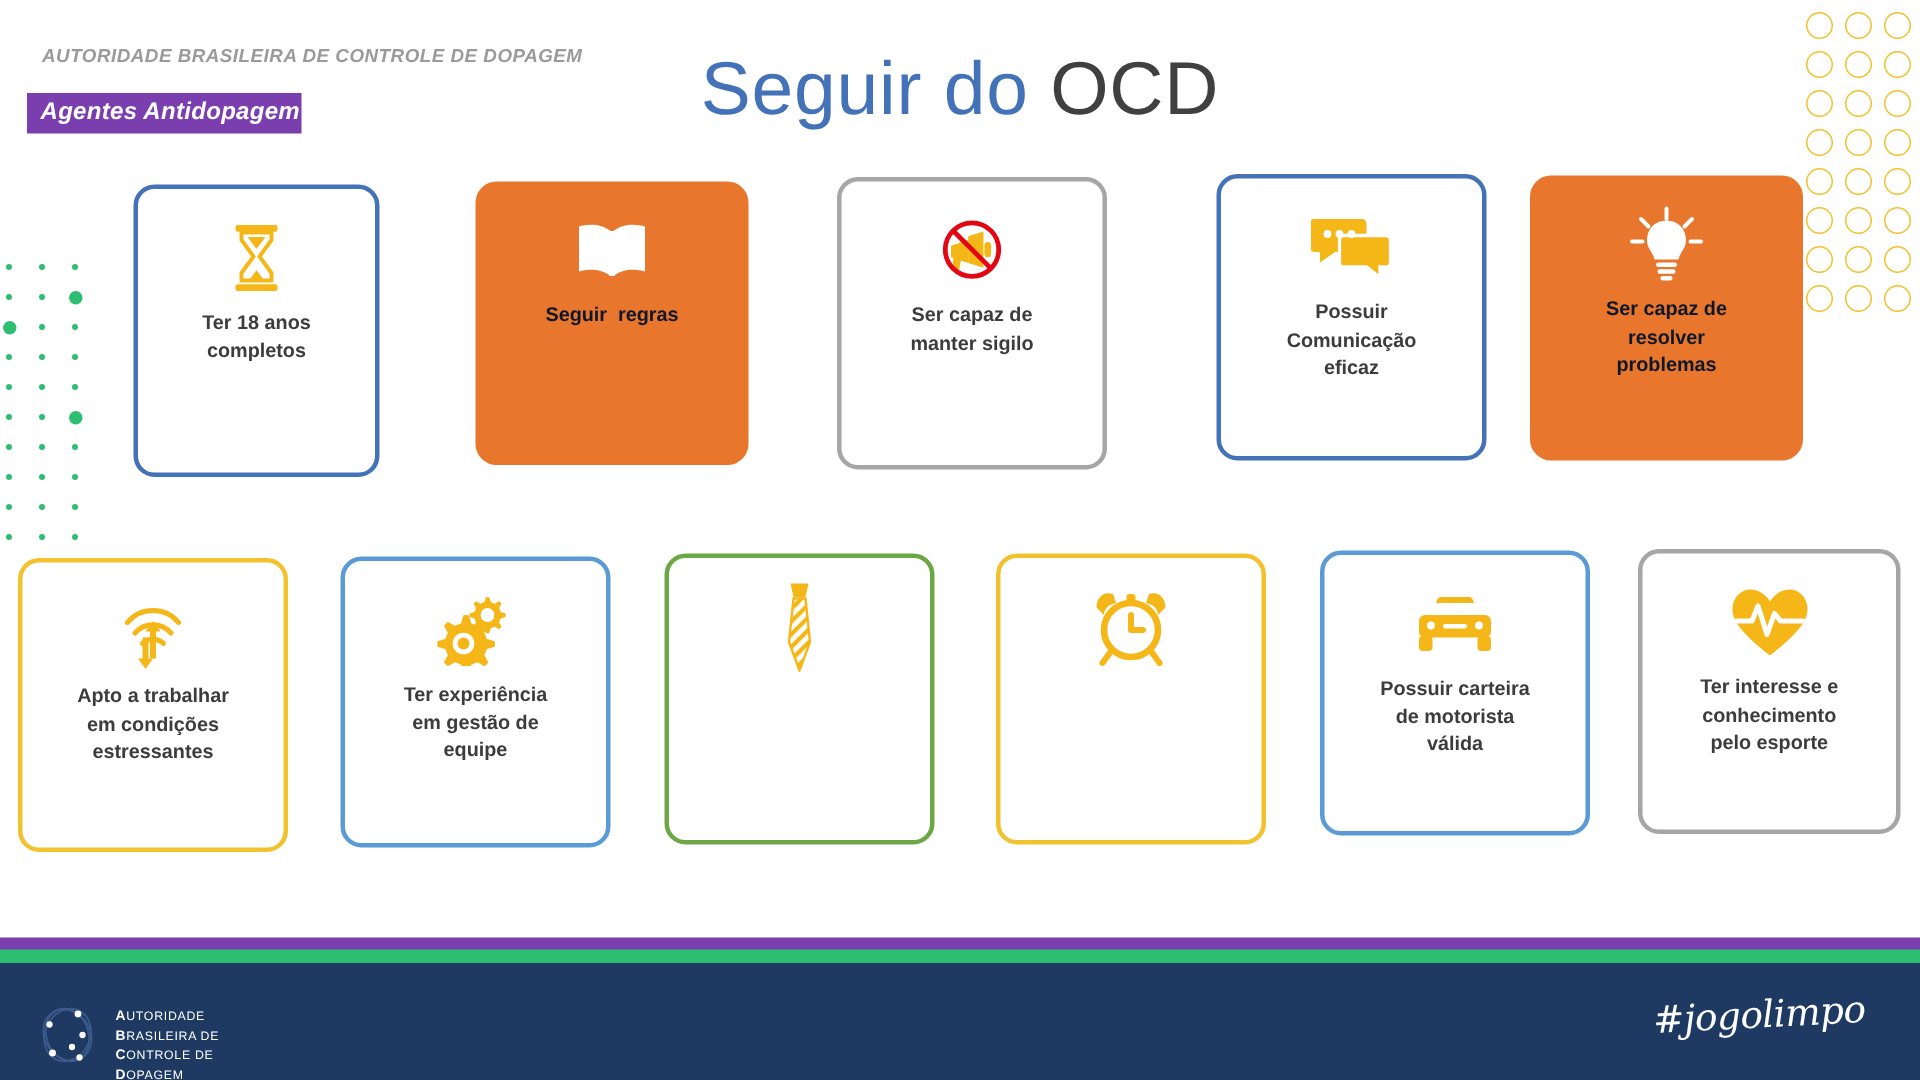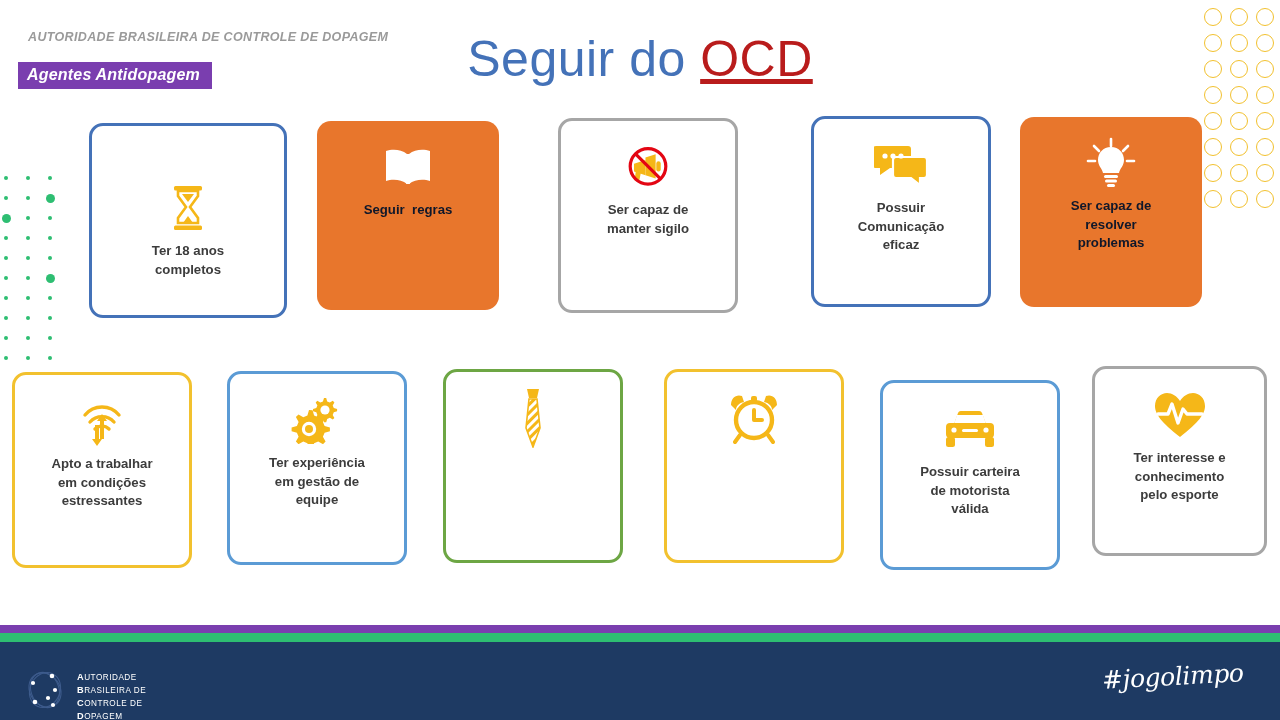--- a/index.html
+++ b/index.html
@@ -30,30 +30,30 @@
   
   .eyebrow {
     position:absolute; left:28px; top:30px;
     font-size:12.5px; font-style:italic; font-weight:700;
     letter-spacing:.35px; color:#9a9a9a;
     white-space:nowrap;
   }
   .tagbar {
     position:absolute; left:18px; top:62px;
     background:#7A3EAF; color:#ffffff;
-    padding:4px 12px 5px 9px;
+    padding:4px 1px 5px 9px;
     font-size:16px; font-style:italic; font-weight:700;
     letter-spacing:.2px; white-space:nowrap;
   }
   .title {
     position:absolute; left:0; top:30px; width:1280px;
     text-align:center; font-size:50px; font-weight:400;
     letter-spacing:.5px; color:#4472B8;
   }
-  .title .accent { color:#b91c1c;text-decoration:underline; }
+  .title .accent { color:#404040; }
 
   
   .card {
     position:absolute;
     border-radius:14px;
     background:#ffffff;
     display:flex; flex-direction:column;
     align-items:center; justify-content:flex-start;
     padding-top:18px;
     overflow:hidden;
@@ -154,21 +154,21 @@
       <i style="left: 0px; top: 182px;"></i>
       <i style="left: 26px; top: 182px;"></i>
       <i style="left: 52px; top: 182px;"></i>
     </div>
 
   <div class="eyebrow">AUTORIDADE BRASILEIRA DE CONTROLE DE DOPAGEM</div>
   <div class="tagbar">Agentes Antidopagem</div>
   <div class="title"><span>Seguir do </span><span class="accent">OCD</span></div>
 
   <div id="cards">
-      <div class="card" style="left: 89px; top: 123px; width: 198px; height: 195px; border: 3px solid rgb(68, 114, 184); justify-content: center;">
+      <div class="card" style="left: 89px; top: 123px; width: 164px; height: 195px; border: 3px solid rgb(68, 114, 184);">
         <div class="ico">
           <svg width="34" height="46" viewBox="0 0 34 46">
       <rect x="3" y="1" width="28" height="4.5" rx="1.5" fill="#F5B718"></rect>
       <rect x="3" y="40.5" width="28" height="4.5" rx="1.5" fill="#F5B718"></rect>
       <path d="M7 6 h20 v5 l-8 11 l8 11 v5 h-20 v-5 l8-11 l-8-11 z" fill="none" stroke="#F5B718" stroke-width="2.6"></path>
       <path d="M11 9 h12 l-6 8 z" fill="#F5B718"></path>
       <path d="M12 38 h10 l-5 -7 z" fill="#F5B718"></path>
           </svg>
         </div>
         <div class="cap">Ter&nbsp;18&nbsp;anos<br>completos</div>
@@ -279,21 +279,21 @@
       <path d="M4 13 c0 -7 5 -11 11 -9 l2 6 c-5 1 -8 4 -8 8 z" fill="#F5B718"></path>
       <path d="M50 13 c0 -7 -5 -11 -11 -9 l-2 6 c5 1 8 4 8 8 z" fill="#F5B718"></path>
       <rect x="24" y="4" width="6" height="6" rx="2" fill="#F5B718"></rect>
       <circle cx="27" cy="28" r="18" fill="none" stroke="#F5B718" stroke-width="4.4"></circle>
       <path d="M27 18 v10 h8" fill="none" stroke="#F5B718" stroke-width="4" stroke-linecap="round" stroke-linejoin="round"></path>
       <path d="M13 43 l-5 7" stroke="#F5B718" stroke-width="4" stroke-linecap="round"></path>
       <path d="M41 43 l5 7" stroke="#F5B718" stroke-width="4" stroke-linecap="round"></path>
           </svg>
         </div>
       </div>
-      <div class="card" style="left: 880px; top: 380px; width: 180px; height: 190px; border: 3px solid rgb(91, 155, 213);">
+      <div class="card" style="left: 880px; top: 367px; width: 180px; height: 190px; border: 3px solid rgb(91, 155, 213);">
         <div class="ico">
           <svg width="56" height="42" viewBox="0 0 56 42">
       <path d="M12 16 l4 -11 a3 3 0 0 1 3 -2 h18 a3 3 0 0 1 3 2 l4 11 z" fill="#F5B718"></path>
       <path d="M15 7 h26 l3 9 h-32 z" fill="#ffffff"></path>
       <rect x="4" y="15" width="48" height="15" rx="4" fill="#F5B718"></rect>
       <rect x="4" y="29" width="9" height="10" rx="2.5" fill="#F5B718"></rect>
       <rect x="43" y="29" width="9" height="10" rx="2.5" fill="#F5B718"></rect>
       <circle cx="12" cy="22" r="2.6" fill="#ffffff"></circle>
       <circle cx="44" cy="22" r="2.6" fill="#ffffff"></circle>
       <rect x="20" y="21" width="16" height="3" rx="1.5" fill="#ffffff"></rect>

